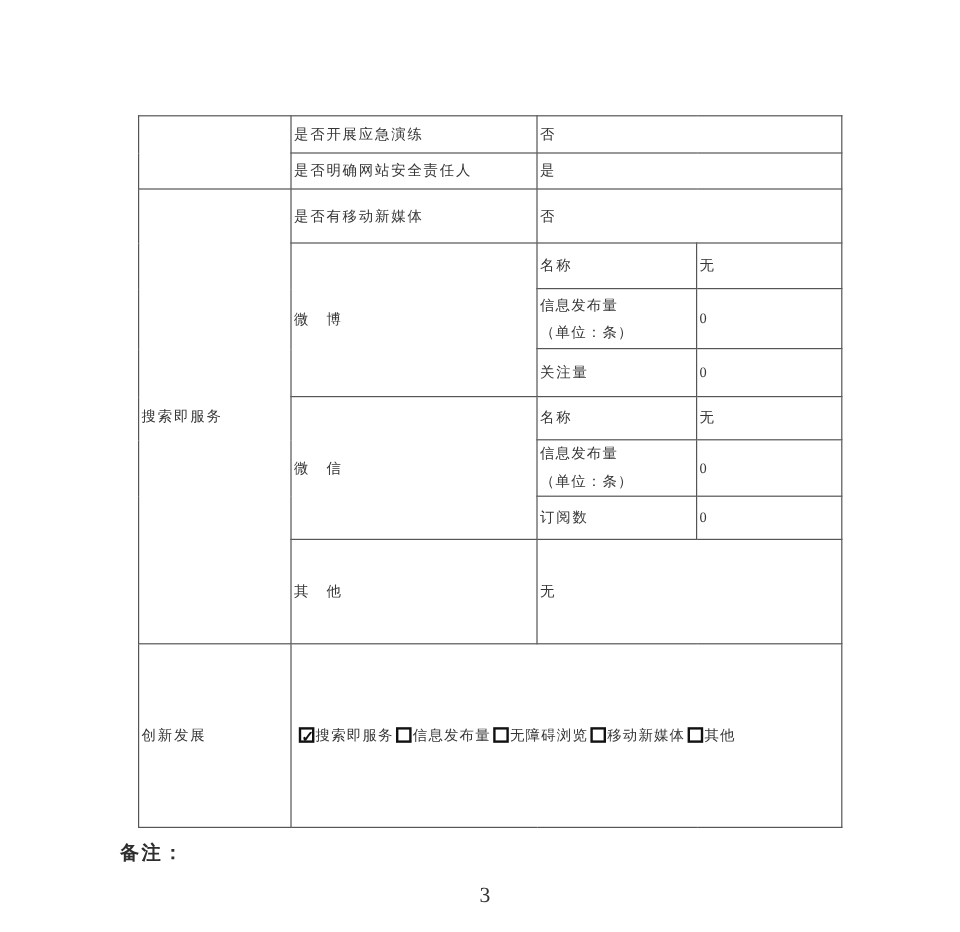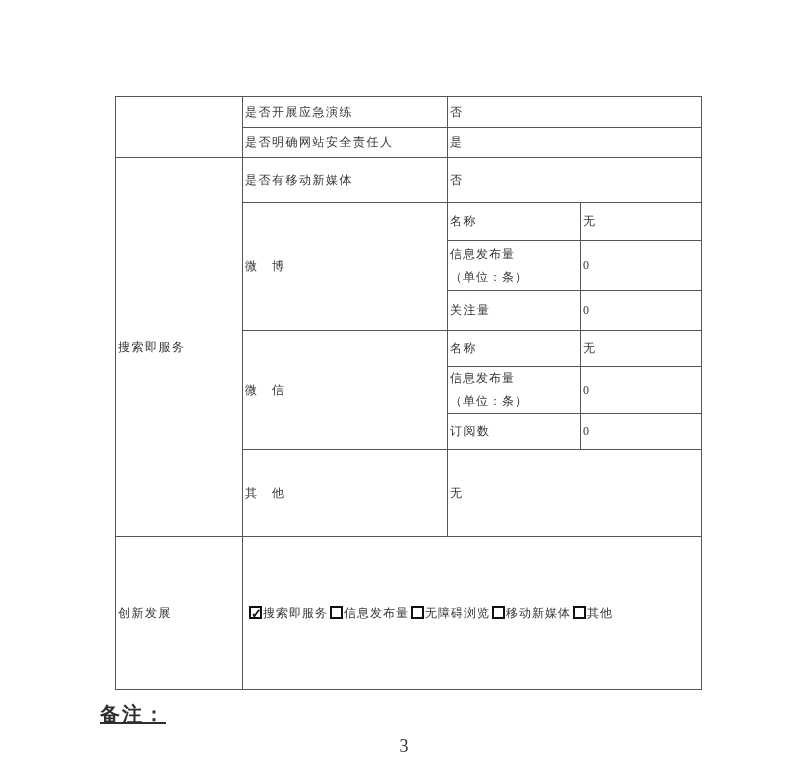--- a/index.html
+++ b/index.html
@@ -67,25 +67,24 @@
     font-weight: bold;
     color: #111111;
     text-align: center;
     letter-spacing: 0;
   }
   .cb.checked::before { content: "\2713"; position: relative; top: -1px; }
 
   .notes {
     position: absolute;
     left: 100px; top: 701px;
-    font-size: 20px;
+    font-size: 16px;
     font-weight: 600;
     letter-spacing: 2px;
     color: #2e2e2e;
-    text-decoration: underline;
   }
   .pageno {
     position: absolute;
     left: 0; top: 736px;
     width: 808px;
     text-align: center;
     font-size: 18px;
     color: #333333;
   }
 </style>

